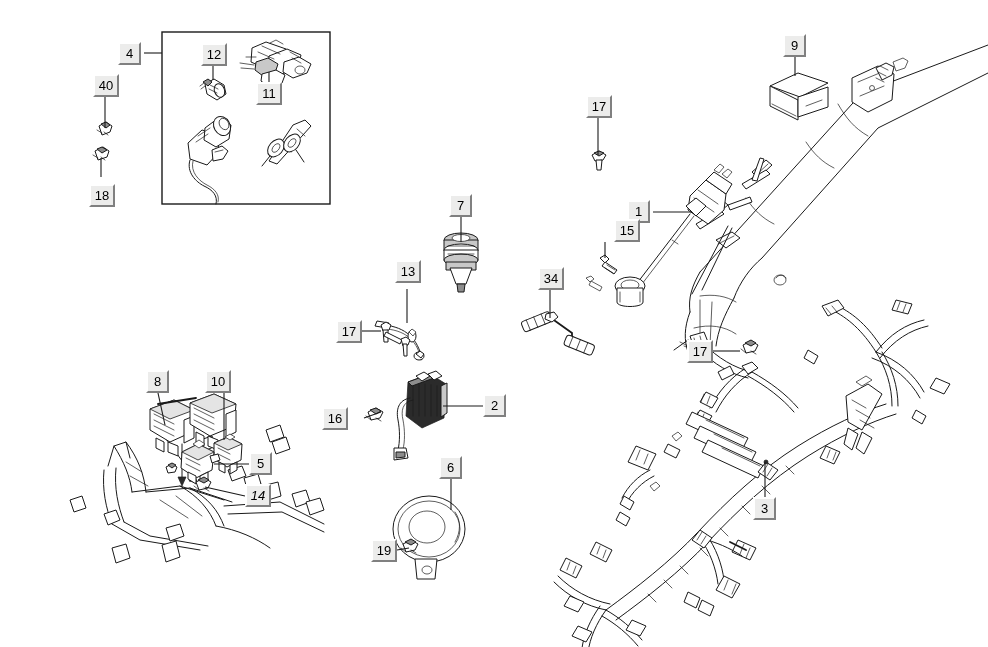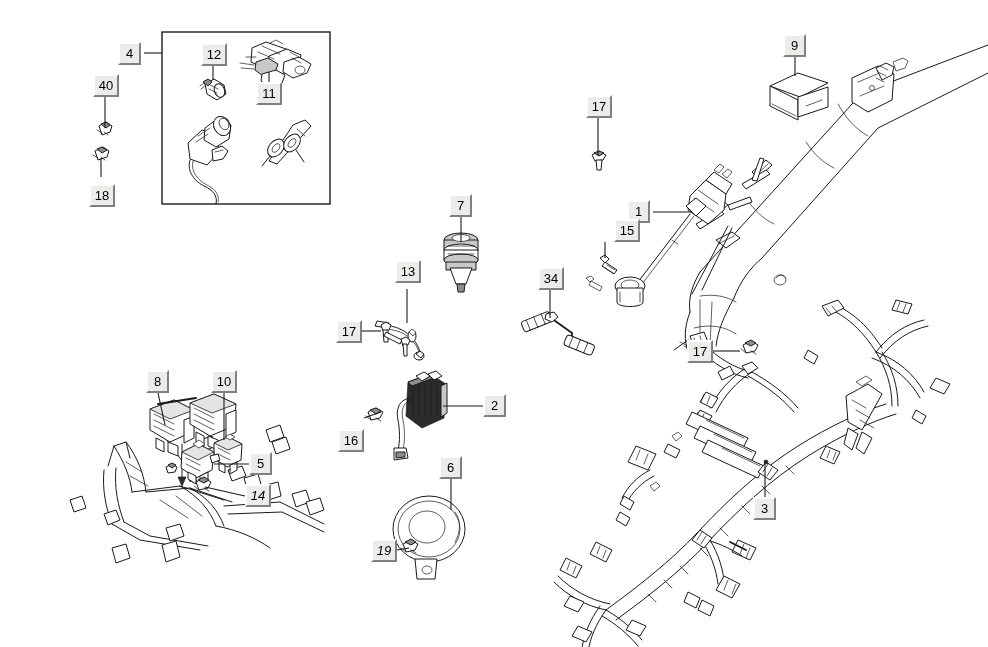--- a/index.html
+++ b/index.html
@@ -502,29 +502,29 @@
   <div id="label-layer">
       <div class="callout w1" style="left: 627px; top: 200px;">1</div>
       <div class="callout w1" style="left: 483px; top: 394px;">2</div>
       <div class="callout w1" style="left: 753px; top: 497px;">3</div>
       <div class="callout w1" style="left: 118px; top: 42px;">4</div>
       <div class="callout w1" style="left: 249px; top: 452px;">5</div>
       <div class="callout w1" style="left: 439px; top: 456px;">6</div>
       <div class="callout w1" style="left: 449px; top: 194px;">7</div>
       <div class="callout w1" style="left: 146px; top: 370px;">8</div>
       <div class="callout w1" style="left: 783px; top: 34px;">9</div>
-      <div class="callout w2" style="left: 211px; top: 370px;">10</div>
+      <div class="callout w2" style="left: 205px; top: 370px;">10</div>
       <div class="callout w2" style="left: 256px; top: 82px;">11</div>
       <div class="callout w2" style="left: 201px; top: 43px;">12</div>
       <div class="callout w2" style="left: 395px; top: 260px;">13</div>
       <div class="callout w2" style="left: 245px; top: 484px; font-style: italic;">14</div>
       <div class="callout w2" style="left: 614px; top: 219px;">15</div>
-      <div class="callout w2" style="left: 338px; top: 407px; margin-top: 22px;">16</div>
+      <div class="callout w2" style="left: 322px; top: 407px;">16</div>
       <div class="callout w2" style="left: 586px; top: 95px;">17</div>
       <div class="callout w2" style="left: 336px; top: 320px;">17</div>
       <div class="callout w2" style="left: 687px; top: 340px;">17</div>
       <div class="callout w2" style="left: 89px; top: 184px;">18</div>
-      <div class="callout w2" style="left: 371px; top: 539px; font-style: italic;">19</div>
+      <div class="callout w2" style="left: 371px; top: 539px;">19</div>
       <div class="callout w2" style="left: 93px; top: 74px;">40</div>
       <div class="callout w2" style="left: 538px; top: 267px;">34</div>
     </div>
 
 </div>
 
 </body></html>

